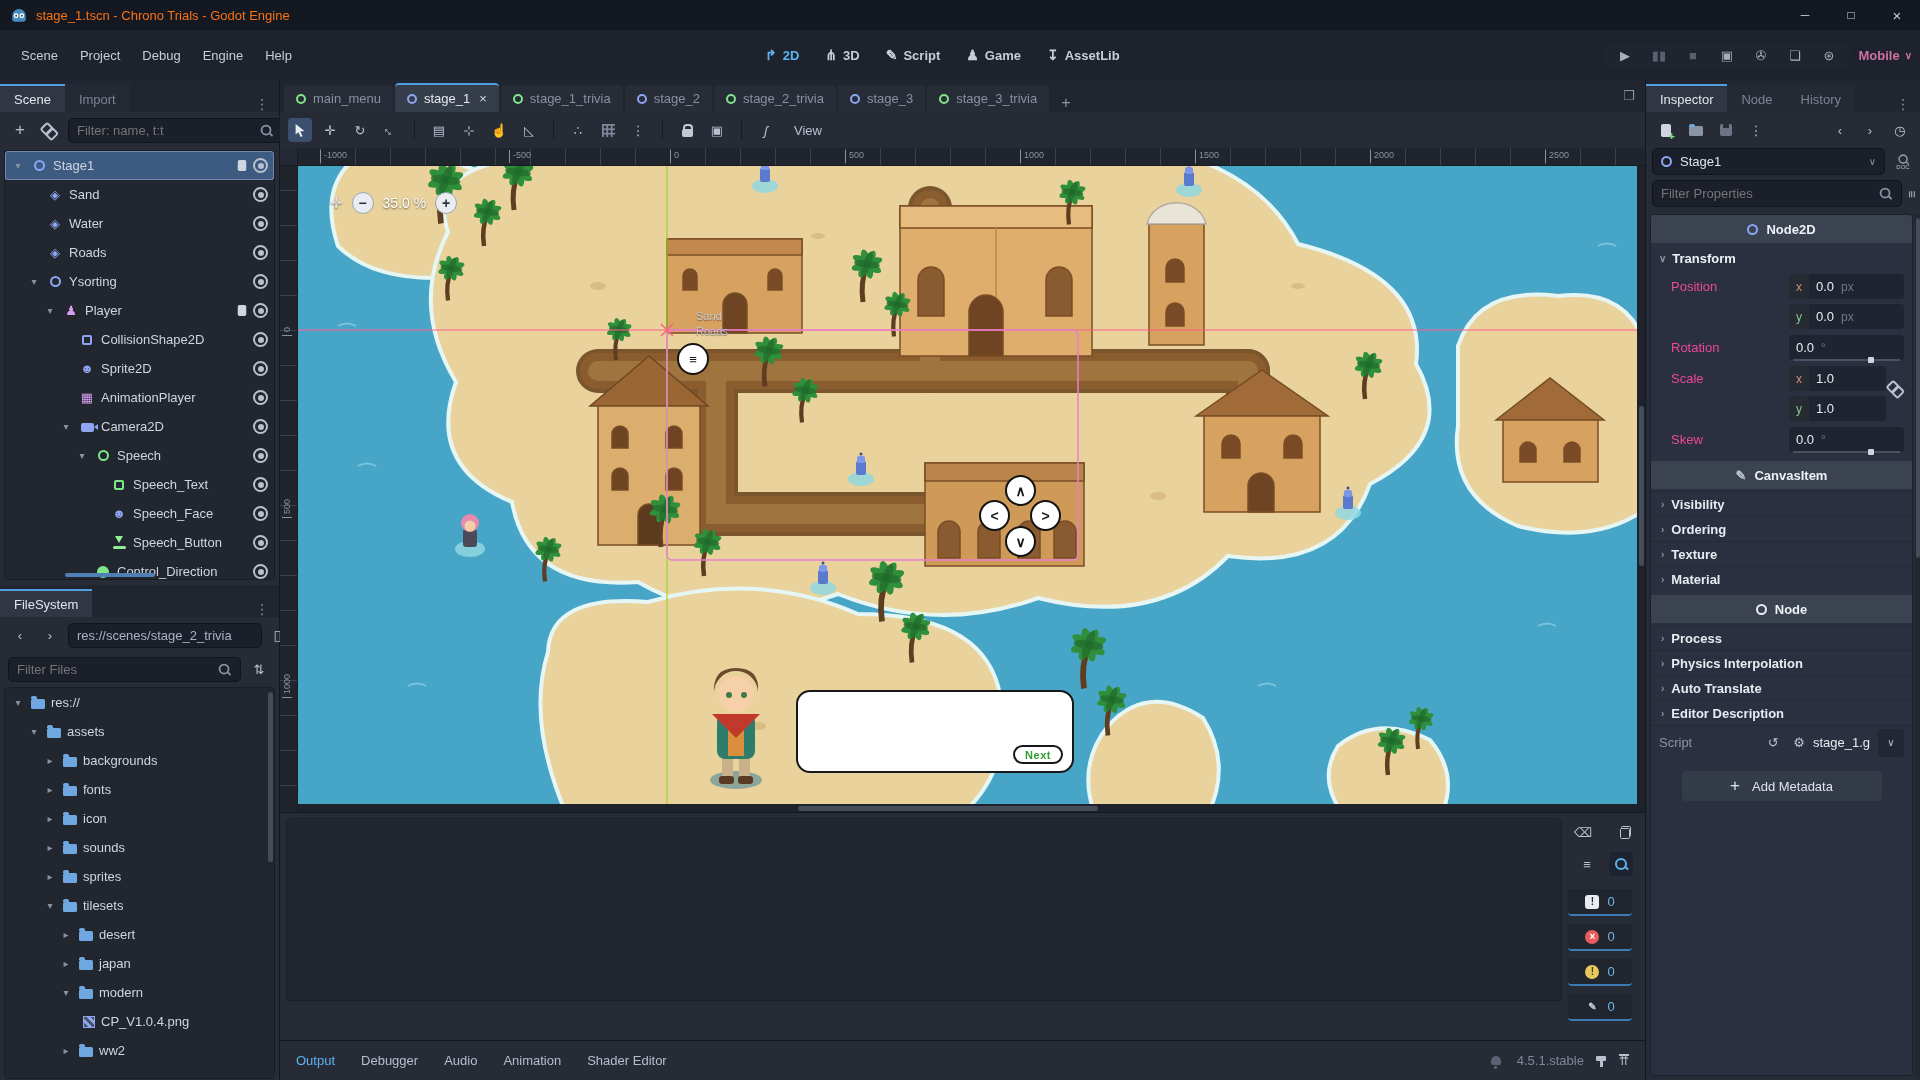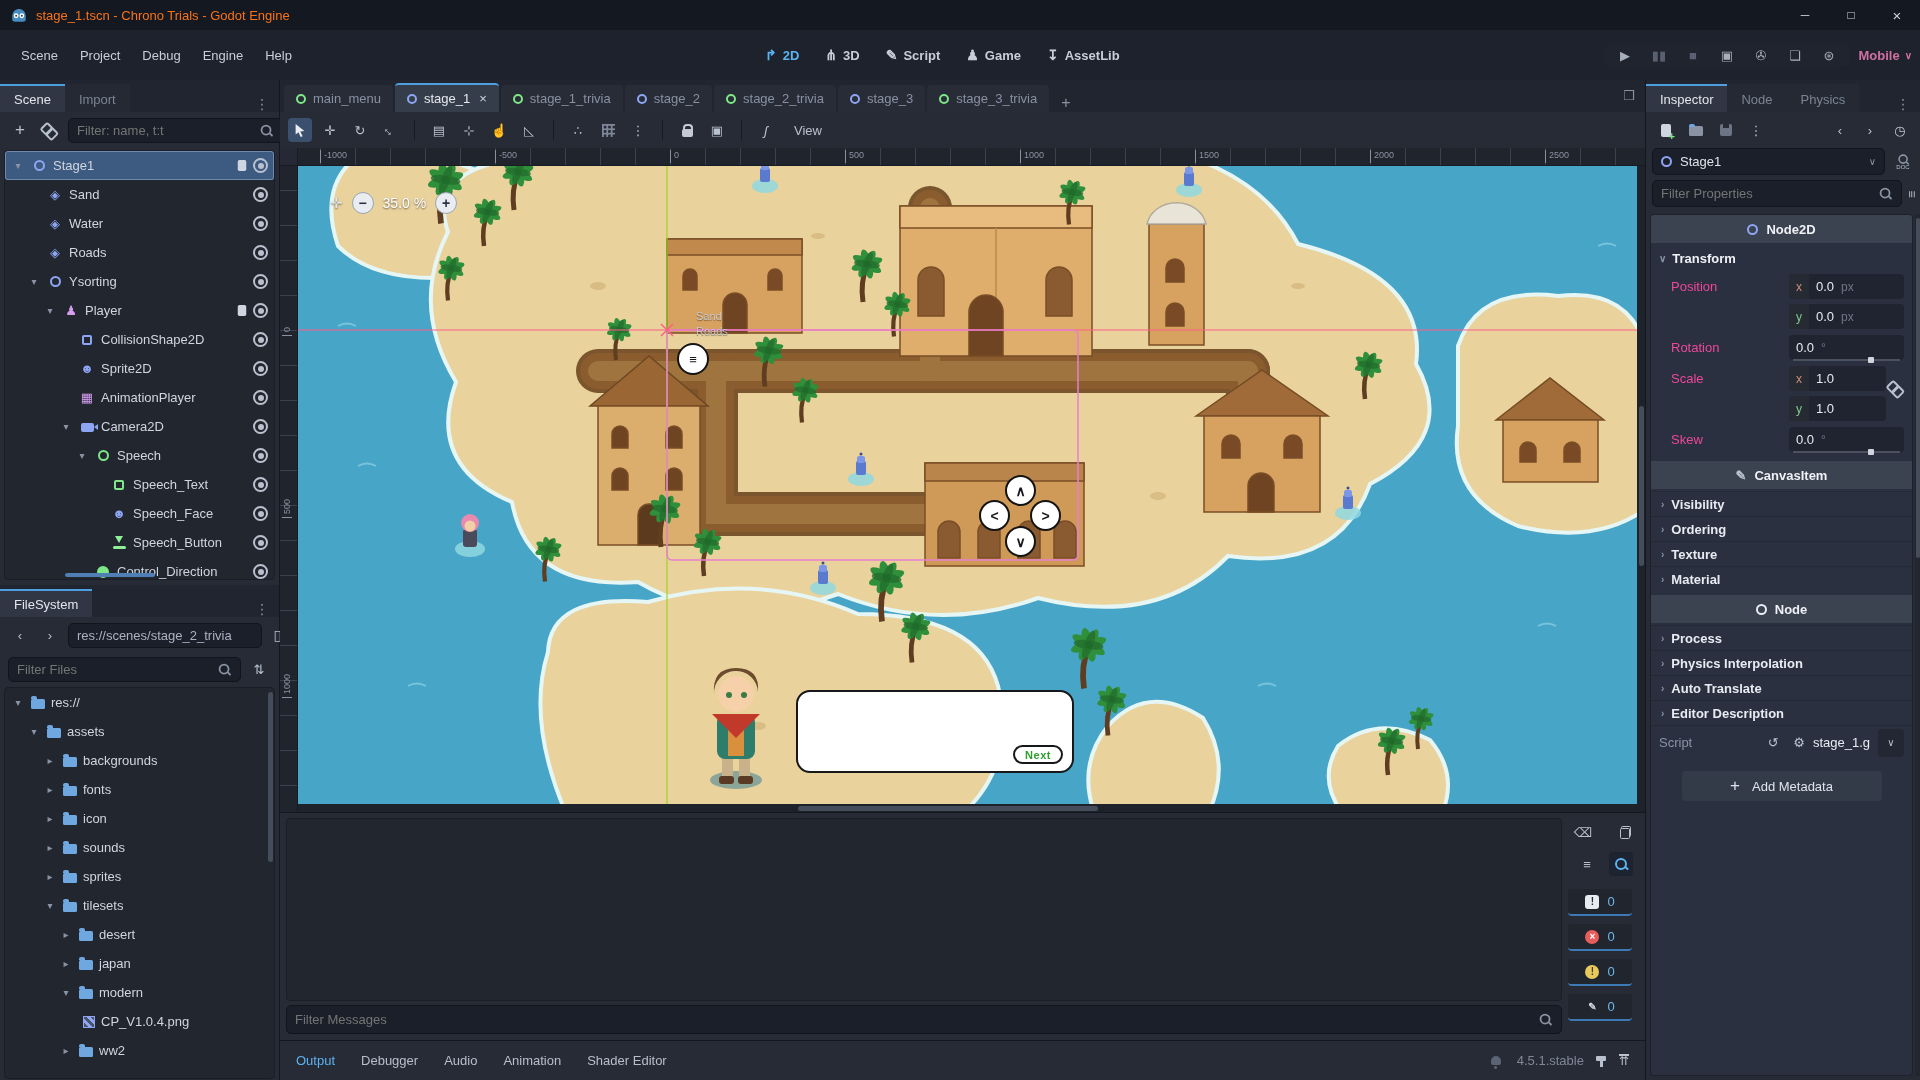--- a/index.html
+++ b/index.html
@@ -534,21 +534,21 @@
       <span class="tbtn" style="font-style:italic;">ʃ</span>
       <span class="tbtn" style="padding:0 10px;min-width:40px;">
           <span>View</span>
         </span>
     </div>
 
     <div class="abs viewport">
       <div class="abs ruler-corner"></div>
       <div class="ruler-top">
         <span style="left:22px;">-1000</span>
-        <span style="left:197px;">-500</span>
+        <span style="left:211px;">-500</span>
         <span style="left:372px;">0</span>
         <span style="left:547px;">500</span>
         <span style="left:722px;">1000</span>
         <span style="left:897px;">1500</span>
         <span style="left:1072px;">2000</span>
         <span style="left:1247px;">2500</span>
       </div>
       <div class="ruler-left">
         <span style="top:170px;">0</span>
         <span style="top:352px;">500</span>
@@ -766,26 +766,20 @@
       <div class="sbar-v">
           <i></i>
         </div>
       <div class="sbar-h">
           <i></i>
         </div>
     </div>
 
     <div class="abs console">
       <div class="conwell"></div>
-      <div class="confilter r">
-        <div class="input r grow" style="display:flex;gap:6px;height:29px;">
-          <input class="input" style="border: none; background: transparent; padding: 0px; flex: 1 1 0%; height: 24px;" placeholder="Filter Messages">
-          <span class="i-search" style="transform:scale(.9);"></span>
-        </div>
-      </div>
       <div class="iconcol">
         <div class="r" style="gap:18px;height:30px;justify-content:center;">
           <span class="tbtn">⌫</span>
           <span class="tbtn">
               <span class="i-copy"></span>
             </span>
         </div>
         <div class="r" style="gap:10px;height:34px;justify-content:center;">
           <span class="tbtn">≡</span>
           <span class="tbtn" style="background:#1d2330;">
@@ -829,21 +823,21 @@
 
   <div class="abs rdock">
     <div class="tabsrow">
       <div class="ptab active">
           <span>Inspector</span>
         </div>
       <div class="ptab">
           <span>Node</span>
         </div>
       <div class="ptab">
-          <span>Physics</span>
+          <span>History</span>
         </div>
       <span class="dots">⋮</span>
     </div>
     <div class="toolrow">
       <span class="tbtn">
           <span class="i-file i-filenew"></span>
         </span>
       <span class="tbtn">
           <span class="i-folder" style="background:#8a93a4;"></span>
         </span>

